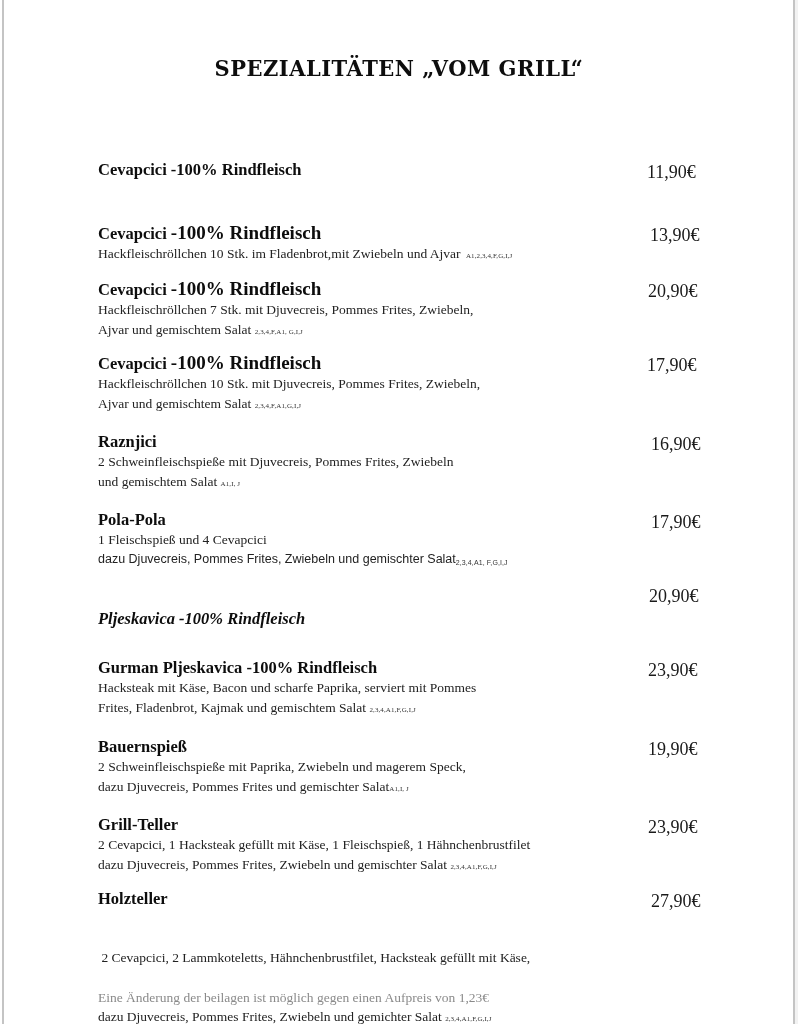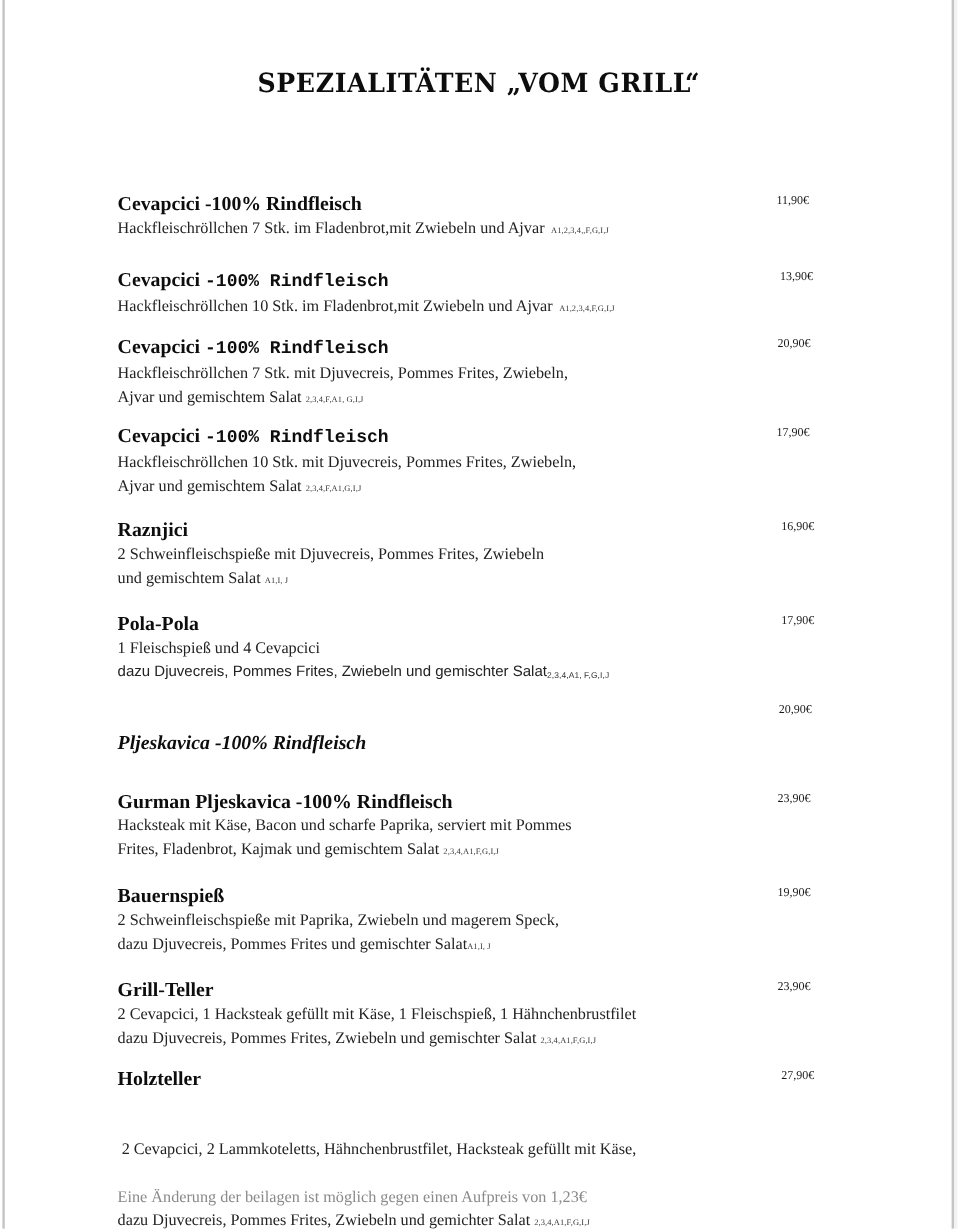--- a/index.html
+++ b/index.html
@@ -54,22 +54,22 @@
     }
     .item-name {
       font-family: "Liberation Serif", "DejaVu Serif", serif;
       font-weight: bold;
       font-size: 16.5px;
       line-height: 20px;
       color: #0d0d0d;
       white-space: nowrap;
     }
     .item-name .sans {
-      font-family: Liberation Mono, monospace;
-      font-size: 15px;
+      font-family: Liberation Serif, serif;
+      font-size: 19px;
     }
     .item-desc {
       font-family: "Liberation Serif", "DejaVu Serif", serif;
       font-size: 13.5px;
       line-height: 19.5px;
       color: #222222;
       white-space: nowrap;
     }
     .item-desc .sans-line {
       font-family: "Liberation Sans", "DejaVu Sans", sans-serif;
@@ -85,21 +85,21 @@
       font-family: "Liberation Sans", "DejaVu Sans", sans-serif;
       vertical-align: -2px;
       margin-left: 0;
     }
     .allergens.tight { margin-left: 0; }
     .price {
       position: absolute;
       left: 620px;
       width: 90px;
       font-family: "Liberation Serif", "DejaVu Serif", serif;
-      font-size: 10px;
+      font-size: 18px;
       color: #1a1a1a;
       text-align: left;
     }
     .footer-note {
       position: absolute;
       left: 98px;
       top: 990px;
       font-family: "Liberation Serif", "DejaVu Serif", serif;
       font-size: 13.5px;
       color: #8a8a8a;
@@ -110,24 +110,20 @@
 <body>
 
 <div class="page-edge-left"></div>
 <div class="page-edge-right"></div>
 <div class="page-edge-right-outer"></div>
 
 <h1 class="title" style="margin:0;">Spezialitäten „Vom Grill“</h1>
 
 <div class="item" style="top:160px;">
   <div class="item-name">Cevapcici -100% Rindfleisch</div>
-  <div class="item-desc">
-    <span>Hackfleischröllchen 7 Stk. im Fladenbrot,mit  Zwiebeln und Ajvar</span>
-    <span class="allergens">A1,2,3,4,,F,G,I,J</span>
-  </div>
 </div>
 <div class="price" style="top:162px;left:647px;">11,90€</div>
 
 <div class="item" style="top:223px;">
   <div class="item-name">
     <span>Cevapcici </span><span class="sans">-100% Rindfleisch</span>
   </div>
   <div class="item-desc">
     <span>Hackfleischröllchen 10 Stk. im Fladenbrot,mit  Zwiebeln und Ajvar</span>
     <span class="allergens">A1,2,3,4,F,G,I,J</span>

